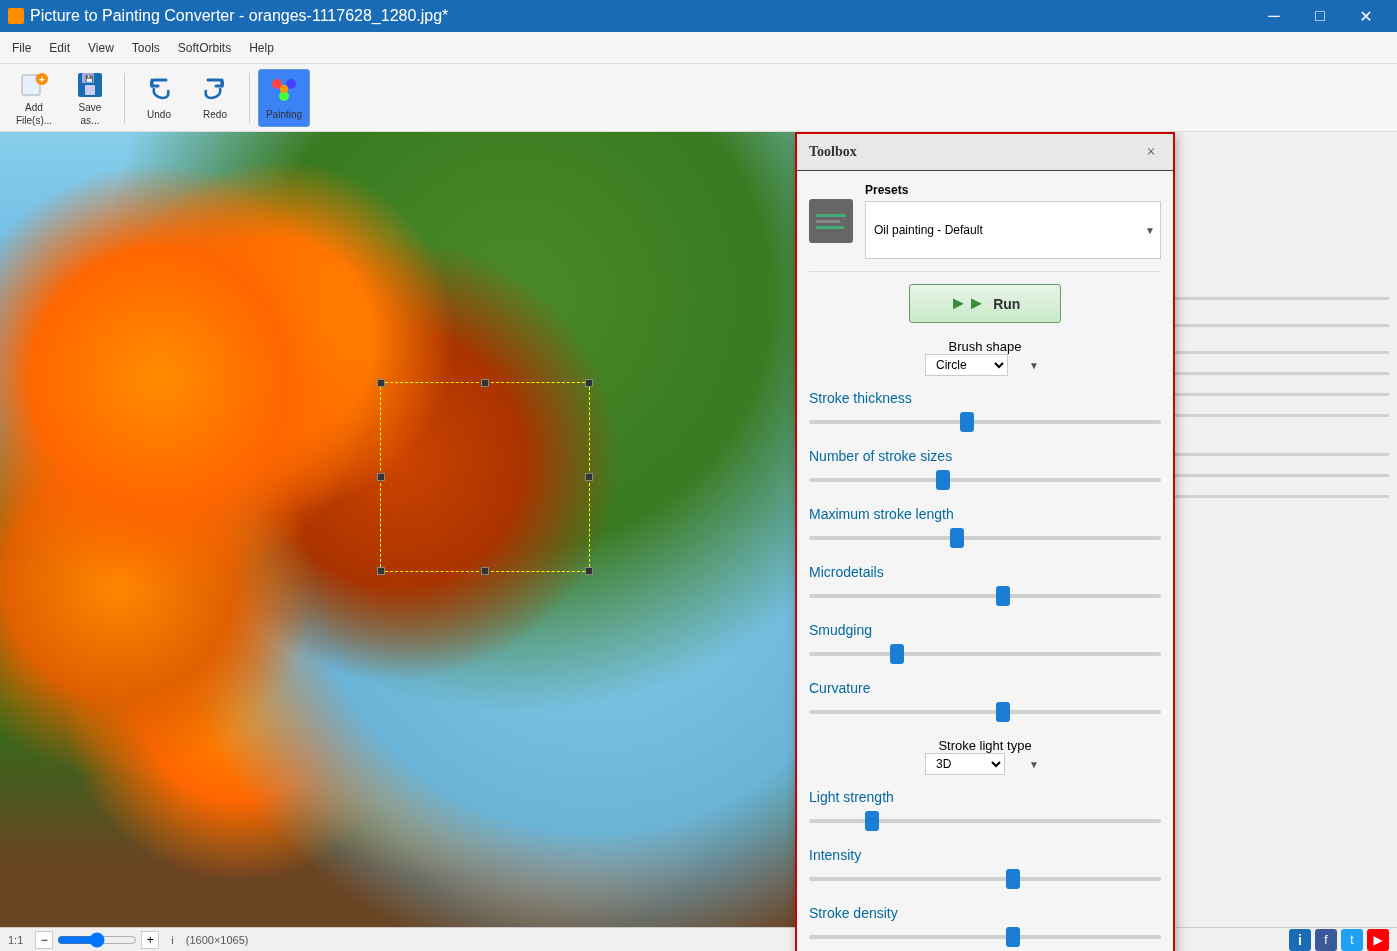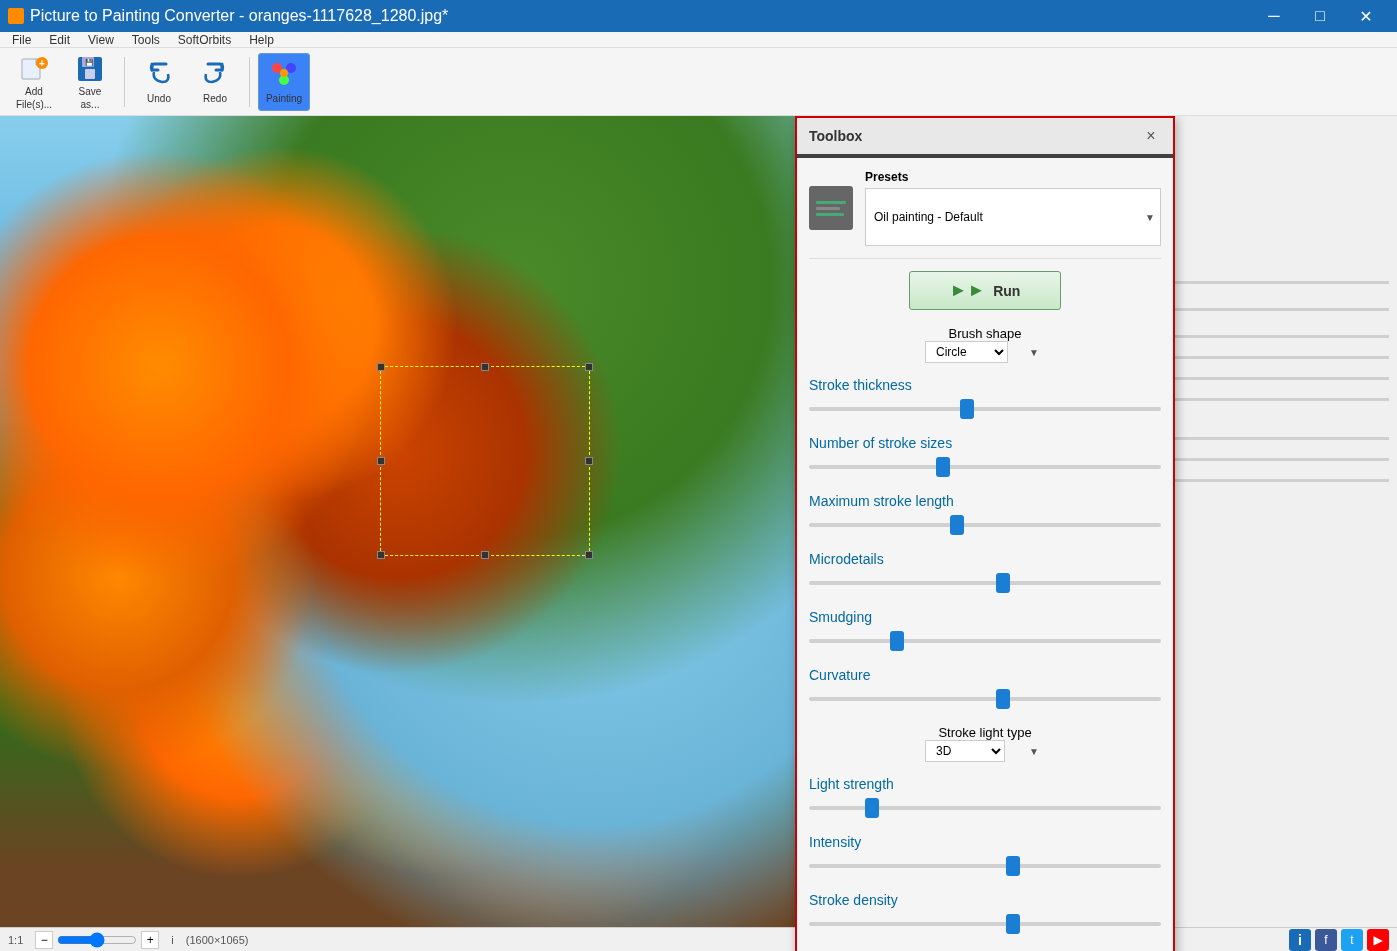--- a/index.html
+++ b/index.html
@@ -17,21 +17,21 @@
     }
     .title-bar-left { display: flex; align-items: center; gap: 6px; font-size: 16px; }
     .title-bar-icon { width: 16px; height: 16px; background: #ff8c00; border-radius: 2px; }
     .title-bar-controls { display: flex; gap: 0; }
     .title-bar-btn { width: 46px; height: 32px; display: flex; align-items: center; justify-content: center; cursor: pointer; font-size: 16px; color: white; }
 
     
     .menu-bar {
       background: #f5f5f5;
       border-bottom: 1px solid #ddd;
-      height: 16px;
+      height: 32px;
       display: flex;
       align-items: center;
       padding: 0 4px;
       gap: 2px;
     }
     .menu-item {
       padding: 2px 8px;
       cursor: pointer;
       font-size: 12px;
       color: #333;
@@ -138,25 +138,26 @@
       height: 880px;
       background: #f5f5f5;
       border: 2px solid #cc0000;
       box-shadow: 2px 2px 10px rgba(0,0,0,0.3);
       z-index: 100;
       display: flex;
       flex-direction: column;
     }
     .toolbox-header {
       background: #e8e8e8;
-      border-bottom: 4px solid #404040;
+      border-bottom: 1px solid #404040;
       padding: 8px 12px;
       display: flex;
       align-items: center;
       justify-content: space-between;
+      font-family: Liberation Serif, serif;
     }
     .toolbox-title { font-size: 14px; font-weight: bold; color: #333; }
     .toolbox-close {
       cursor: pointer;
       font-size: 16px;
       color: #555;
       width: 20px;
       height: 20px;
       display: flex;
       align-items: center;

